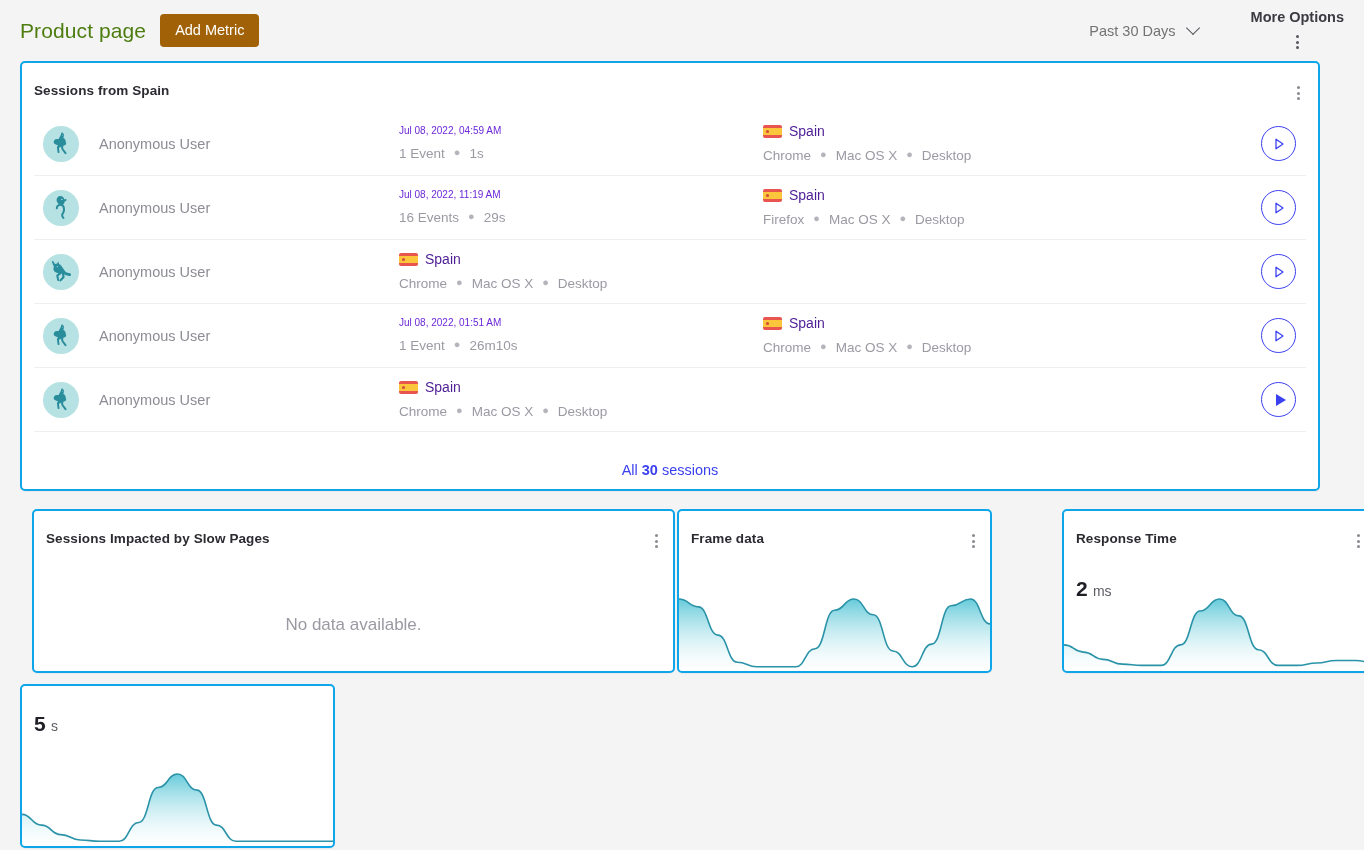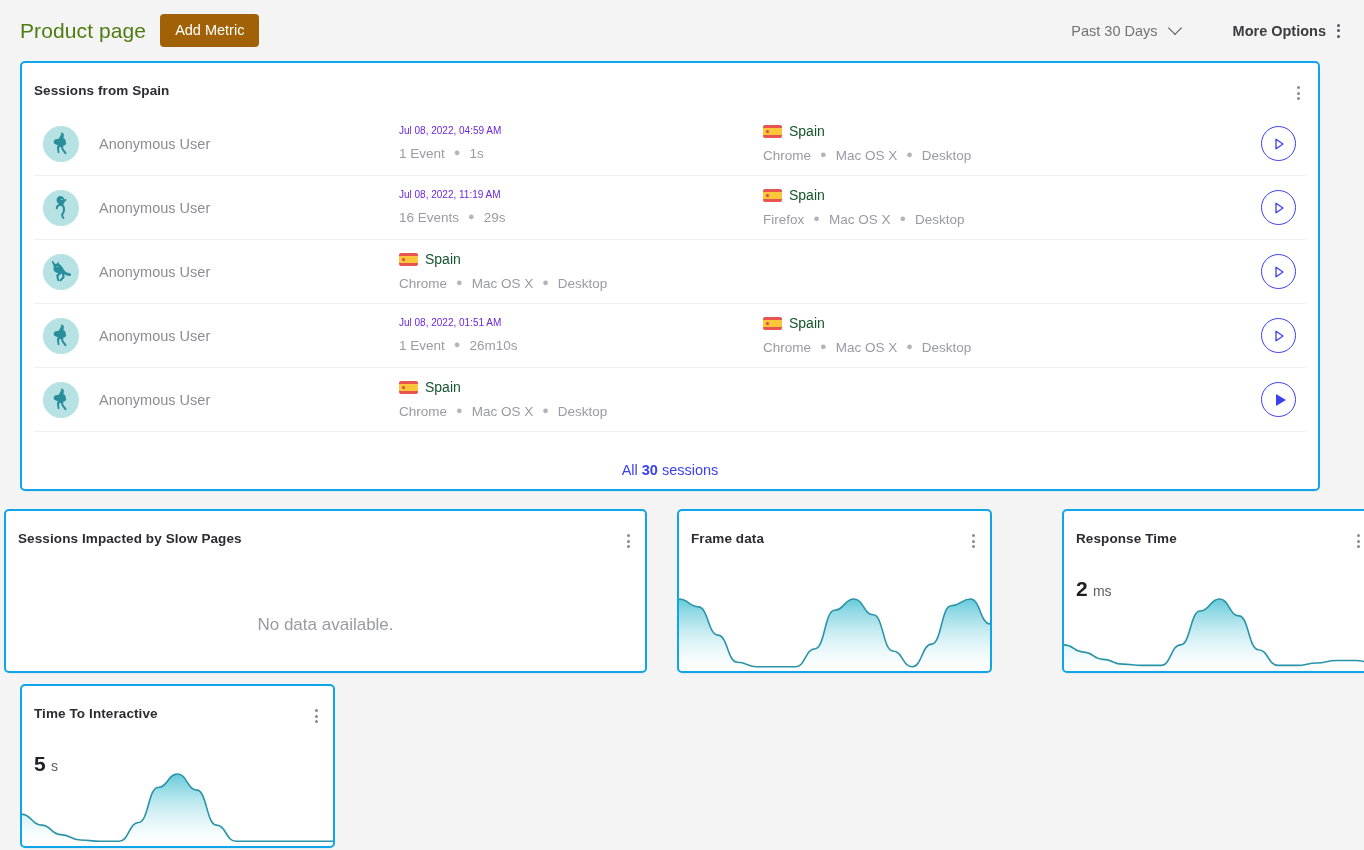--- a/index.html
+++ b/index.html
@@ -41,21 +41,21 @@
   }
   .chev::before {
     content: ""; position: absolute; left: 0; top: 0;
     width: 9px; height: 9px;
     border-right: 1.6px solid #55555e; border-bottom: 1.6px solid #55555e;
     transform: rotate(45deg);
   }
   .more-options {
     margin-left: 50px;
     display: flex; align-items: center; gap: 7px;
-    font-size: 14.5px; font-weight: 700; color: #3b3b42; cursor: pointer;
+    font-size: 14.5px; font-weight: 700; color: #3b3b42; cursor: pointer; flex-direction: column;
   }
   .kebab { display: inline-flex; flex-direction: column; gap: 2.5px; padding: 3px 4px; cursor: pointer; }
   .kebab i { width: 3px; height: 3px; border-radius: 50%; background: #8b8b93; display: block; }
   .kebab.dark i { background: #55555e; }
 
   
   .card {
     background: #fff;
     border: 2px solid #0ea5e9;
     border-radius: 5px;
@@ -92,21 +92,21 @@
   }
   .avatar svg { display: block; }
   .user-name {
     margin-left: 20px; font-size: 14.5px; color: #8c8c95; width: 300px;
   }
   .col-time { width: 364px; }
   .t-main { font-size: 10px; color: #6d28d9; line-height: 1.05; }
   .t-sub  { font-size: 13.5px; color: #9a9aa3; margin-top: 9px; }
   .t-sub .dot { padding: 0 9px; color: #b4b4bc; font-size: 11px; vertical-align: 2px;}
   .col-geo { flex: 1; }
-  .geo-main { font-size: 14px; color: #14532d; display: flex; align-items: center; gap: 7px; line-height: 1.05;}
+  .geo-main { font-size: 14px; color: #4c1d95; display: flex; align-items: center; gap: 7px; line-height: 1.05;}
   .flag { width: 19px; height: 13px; border-radius: 2px; overflow: hidden; position: relative; display:inline-block; flex:0 0 19px;}
   .flag .s1 { position:absolute; left:0; right:0; top:0; height:3.4px; background:#e8554f; }
   .flag .s2 { position:absolute; left:0; right:0; top:3.4px; height:6.2px; background:#fcc63c; }
   .flag .s3 { position:absolute; left:0; right:0; bottom:0; height:3.4px; background:#e8554f; }
   .flag .crest { position:absolute; left:3px; top:5.2px; width:3.2px; height:3.2px; border-radius:50%; background:#d8473f; }
   .geo-sub { font-size: 13.5px; color: #9a9aa3; margin-top: 9px; }
   .geo-sub .dot { padding: 0 9px; color: #b4b4bc; font-size: 11px; vertical-align: 2px;}
 
   .play-btn {
     width: 35px; height: 35px; border-radius: 50%;
@@ -125,21 +125,21 @@
   .play-btn.outline svg { display:block; }
 
   .all-sessions {
     text-align: center; margin-top: 30px;
     font-size: 14.5px; color: #3b41ef; cursor: pointer;
   }
   .all-sessions b { font-weight: 700; }
 
   
   .metric-card { position: absolute; overflow: hidden; }
-  .m1 { left: 4px;   top: 509px; width: 643px; height: 164px; }
+  .m1 { left: 32px;   top: 509px; width: 643px; height: 164px; }
   .m2 { left: 677px;  top: 509px; width: 315px; height: 164px; }
   .m3 { left: 1062px; top: 509px; width: 315px; height: 164px; }
   .m4 { left: 20px;   top: 684px; width: 315px; height: 164px; }
 
   .metric-head {
     display: flex; align-items: flex-start; justify-content: space-between;
     padding: 20px 11px 0 12px;
   }
   .no-data {
     position: absolute; left: 0; right: 0; top: 104px;
@@ -390,28 +390,20 @@
             <stop offset="100%" stop-color="#ffffff" stop-opacity="0.25"></stop>
           </linearGradient>
         </defs>
         <path d="M0.00,51.86 C9.78,51.86 9.78,59.10 19.56,59.10 C29.34,59.10 29.34,66.34 39.13,66.34 C48.91,66.34 48.91,71.17 58.69,71.17 C68.47,71.17 68.47,72.38 78.25,72.38 C88.03,72.38 88.03,72.38 97.81,72.38 C107.59,72.38 107.59,51.86 117.38,51.86 C127.16,51.86 127.16,18.07 136.94,18.07 C146.72,18.07 146.72,6.00 156.50,6.00 C166.28,6.00 166.28,22.90 176.06,22.90 C185.84,22.90 185.84,56.69 195.63,56.69 C205.41,56.69 205.41,72.38 215.19,72.38 C224.97,72.38 224.97,72.38 234.75,72.38 C244.53,72.38 244.53,69.97 254.31,69.97 C264.09,69.97 264.09,67.55 273.88,67.55 C283.66,67.55 283.66,67.55 293.44,67.55 C303.22,67.55 303.22,69.97 313.00,69.97 L313,78 L0,78 Z" fill="url(#sg1)"></path>
         <path d="M0.00,51.86 C9.78,51.86 9.78,59.10 19.56,59.10 C29.34,59.10 29.34,66.34 39.13,66.34 C48.91,66.34 48.91,71.17 58.69,71.17 C68.47,71.17 68.47,72.38 78.25,72.38 C88.03,72.38 88.03,72.38 97.81,72.38 C107.59,72.38 107.59,51.86 117.38,51.86 C127.16,51.86 127.16,18.07 136.94,18.07 C146.72,18.07 146.72,6.00 156.50,6.00 C166.28,6.00 166.28,22.90 176.06,22.90 C185.84,22.90 185.84,56.69 195.63,56.69 C205.41,56.69 205.41,72.38 215.19,72.38 C224.97,72.38 224.97,72.38 234.75,72.38 C244.53,72.38 244.53,69.97 254.31,69.97 C264.09,69.97 264.09,67.55 273.88,67.55 C283.66,67.55 283.66,67.55 293.44,67.55 C303.22,67.55 303.22,69.97 313.00,69.97" fill="none" stroke="#2a93a8" stroke-width="1.6" vector-effect="non-scaling-stroke"></path>
       </svg>
     </div>
 </div>
 
 <div class="card metric-card m4">
-  <div class="metric-head">
-    <span class="card-title">Time To Interactive</span>
-    <span class="kebab">
-        <i></i>
-        <i></i>
-        <i></i>
-      </span>
-  </div>
   <div class="metric-value">
     <span class="num">5</span><span class="unit">s</span>
   </div>
   <div class="spark">
       <svg viewBox="0 0 313 78" preserveAspectRatio="none">
         <defs>
           <linearGradient id="sg2" x1="0" y1="0" x2="0" y2="1">
             <stop offset="0%" stop-color="#5ec8d8" stop-opacity="0.95"></stop>
             <stop offset="100%" stop-color="#ffffff" stop-opacity="0.25"></stop>
           </linearGradient>

